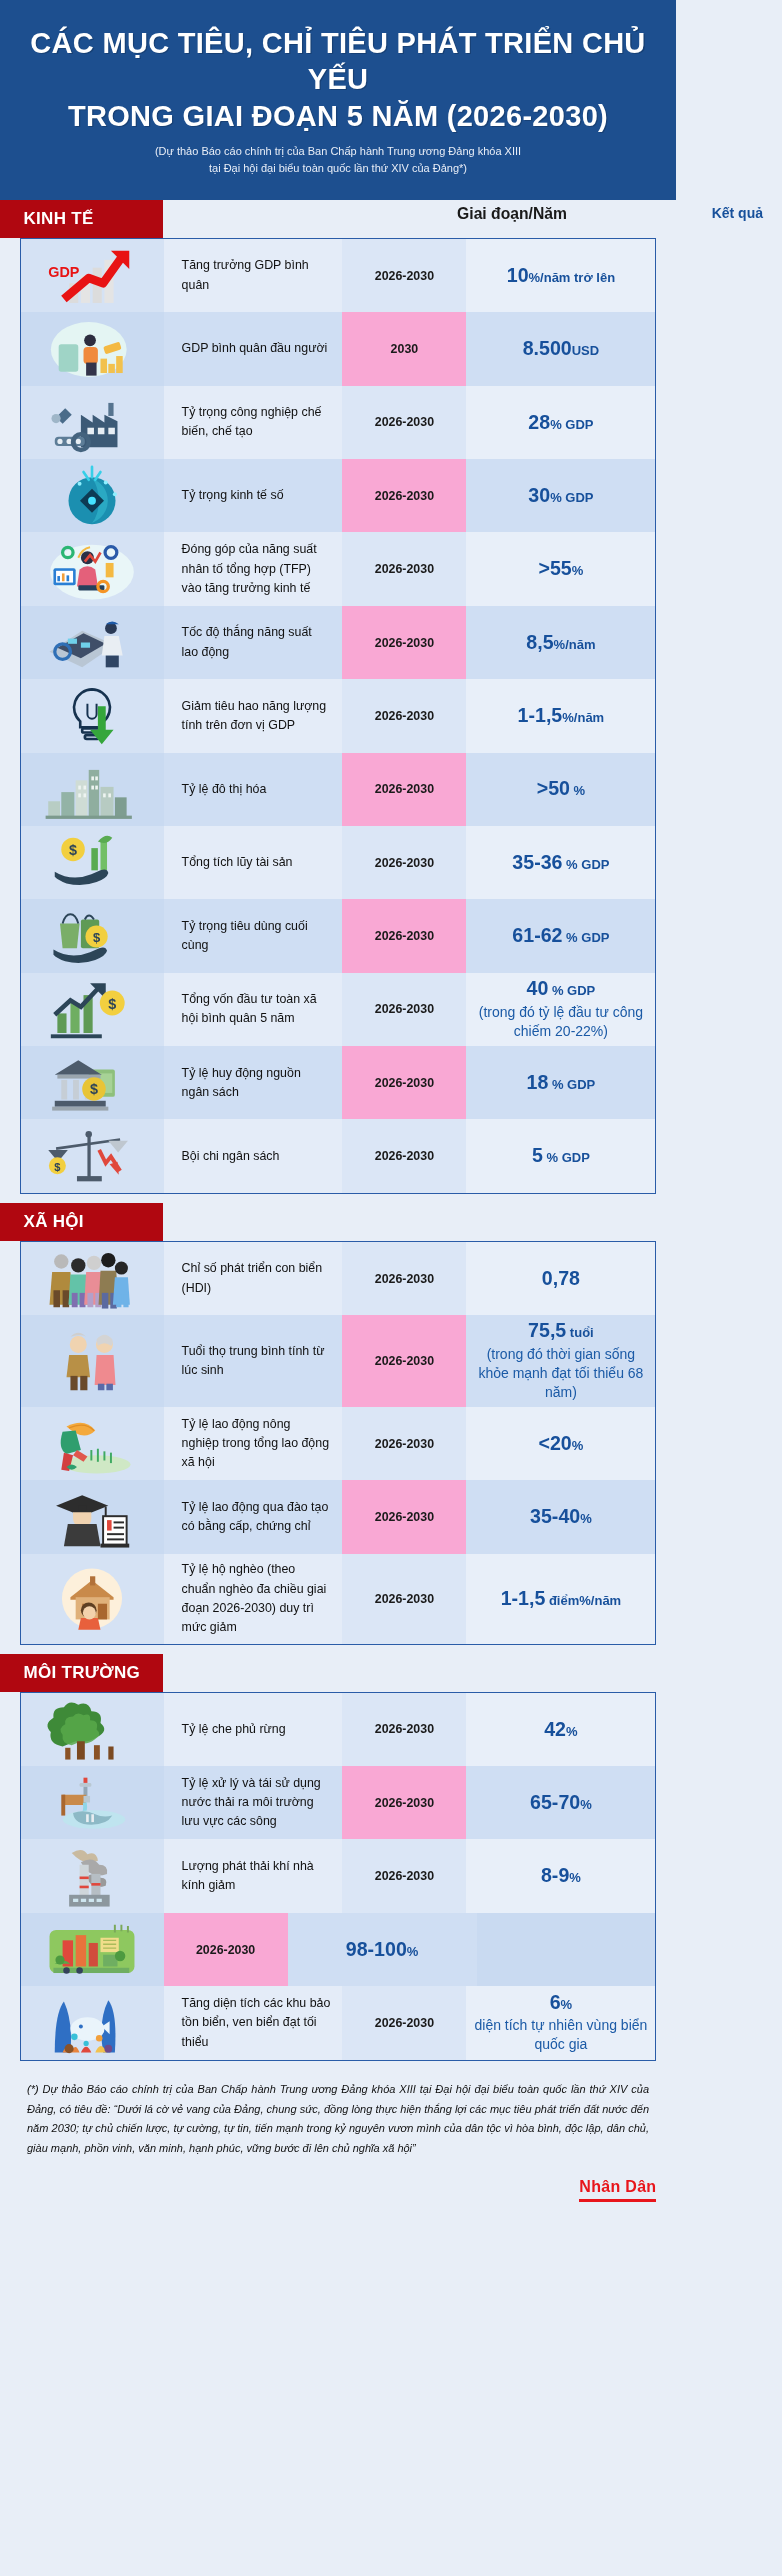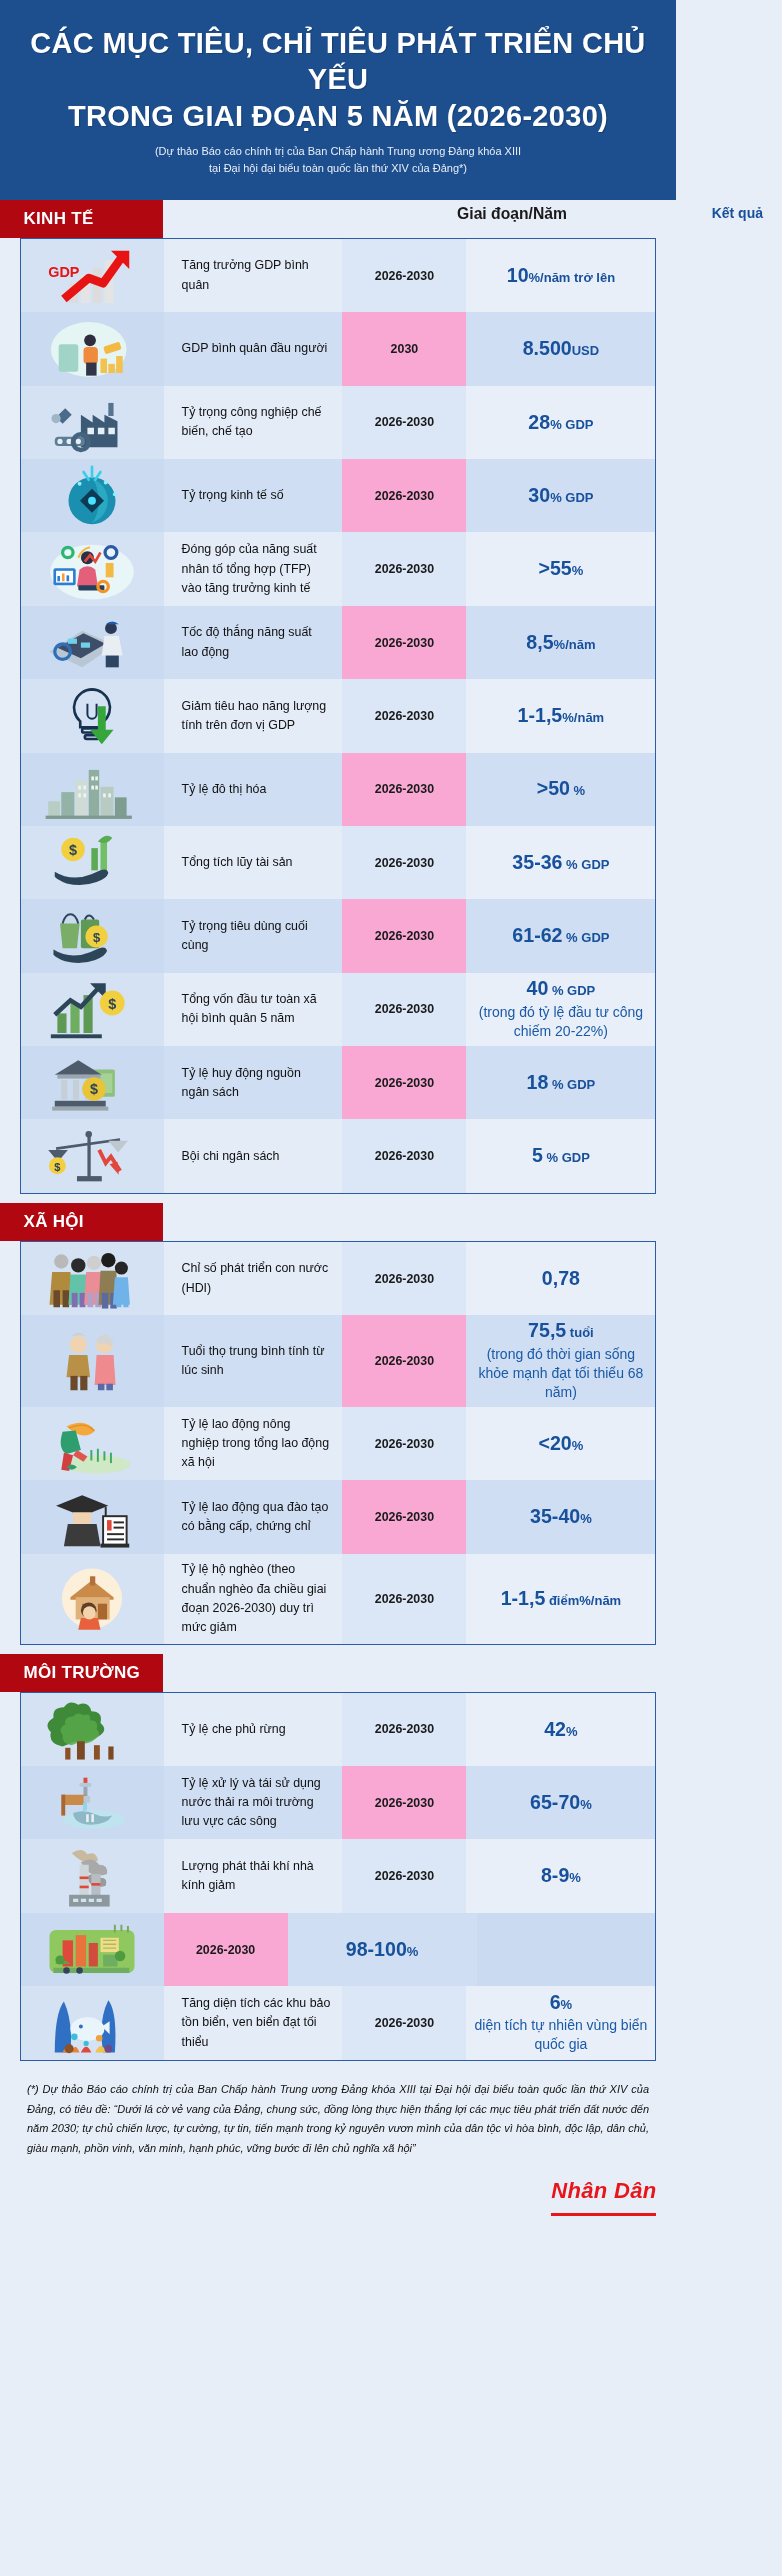--- a/index.html
+++ b/index.html
@@ -163,26 +163,25 @@
     text-align:justify;
   }
   .brand{
     text-align:right;
     padding:14.3px 19.6px 19.6px 0;
     background:#e8eef7;
   }
   .brand .logo{
     display:inline-block;
     color:#e8151b;
-    font-size:22px;
+    font-size:16px;
     font-weight:bold;
-    font-style:italic;
     letter-spacing:0.3px;
     border-bottom:3.3px solid #e8151b;
-    padding-bottom:11px;
+    padding-bottom:3px;
     line-height:1.05;
   }
 
   
   .ico{width:98px;height:63px;display:block;}
 </style>
 </head>
 <body>
 
 <div class="page">
@@ -511,21 +510,21 @@
                 <rect x="103" y="70" width="10" height="24" fill="#5b6aa0"></rect>
               </g>
               <g>
                 <circle cx="120" cy="32" r="10" fill="#262626"></circle>
                 <path d="M110 46 h20 l3 42 h-26z" fill="#6fb3e8"></path>
                 <rect x="112" y="72" width="8" height="20" fill="#6fb3e8"></rect>
                 <rect x="123" y="72" width="8" height="20" fill="#6fb3e8"></rect>
               </g>
             </svg>
           </div>
-          <div class="c-label">Chỉ số phát triển con nước (HDI)</div>
+          <div class="c-label">Chỉ số phát triển con biển (HDI)</div>
           <div class="c-period">2026-2030</div>
           <div class="c-result">
             <div class="res-main"><span>0,78</span><span class="unit"></span></div>
           </div>
         </div>
         <div class="row even">
           <div class="c-icon">
             <svg class="ico" viewBox="0 0 150 96">
               <g>
                 <circle cx="54" cy="22" r="13" fill="#f0d3b0"></circle>

